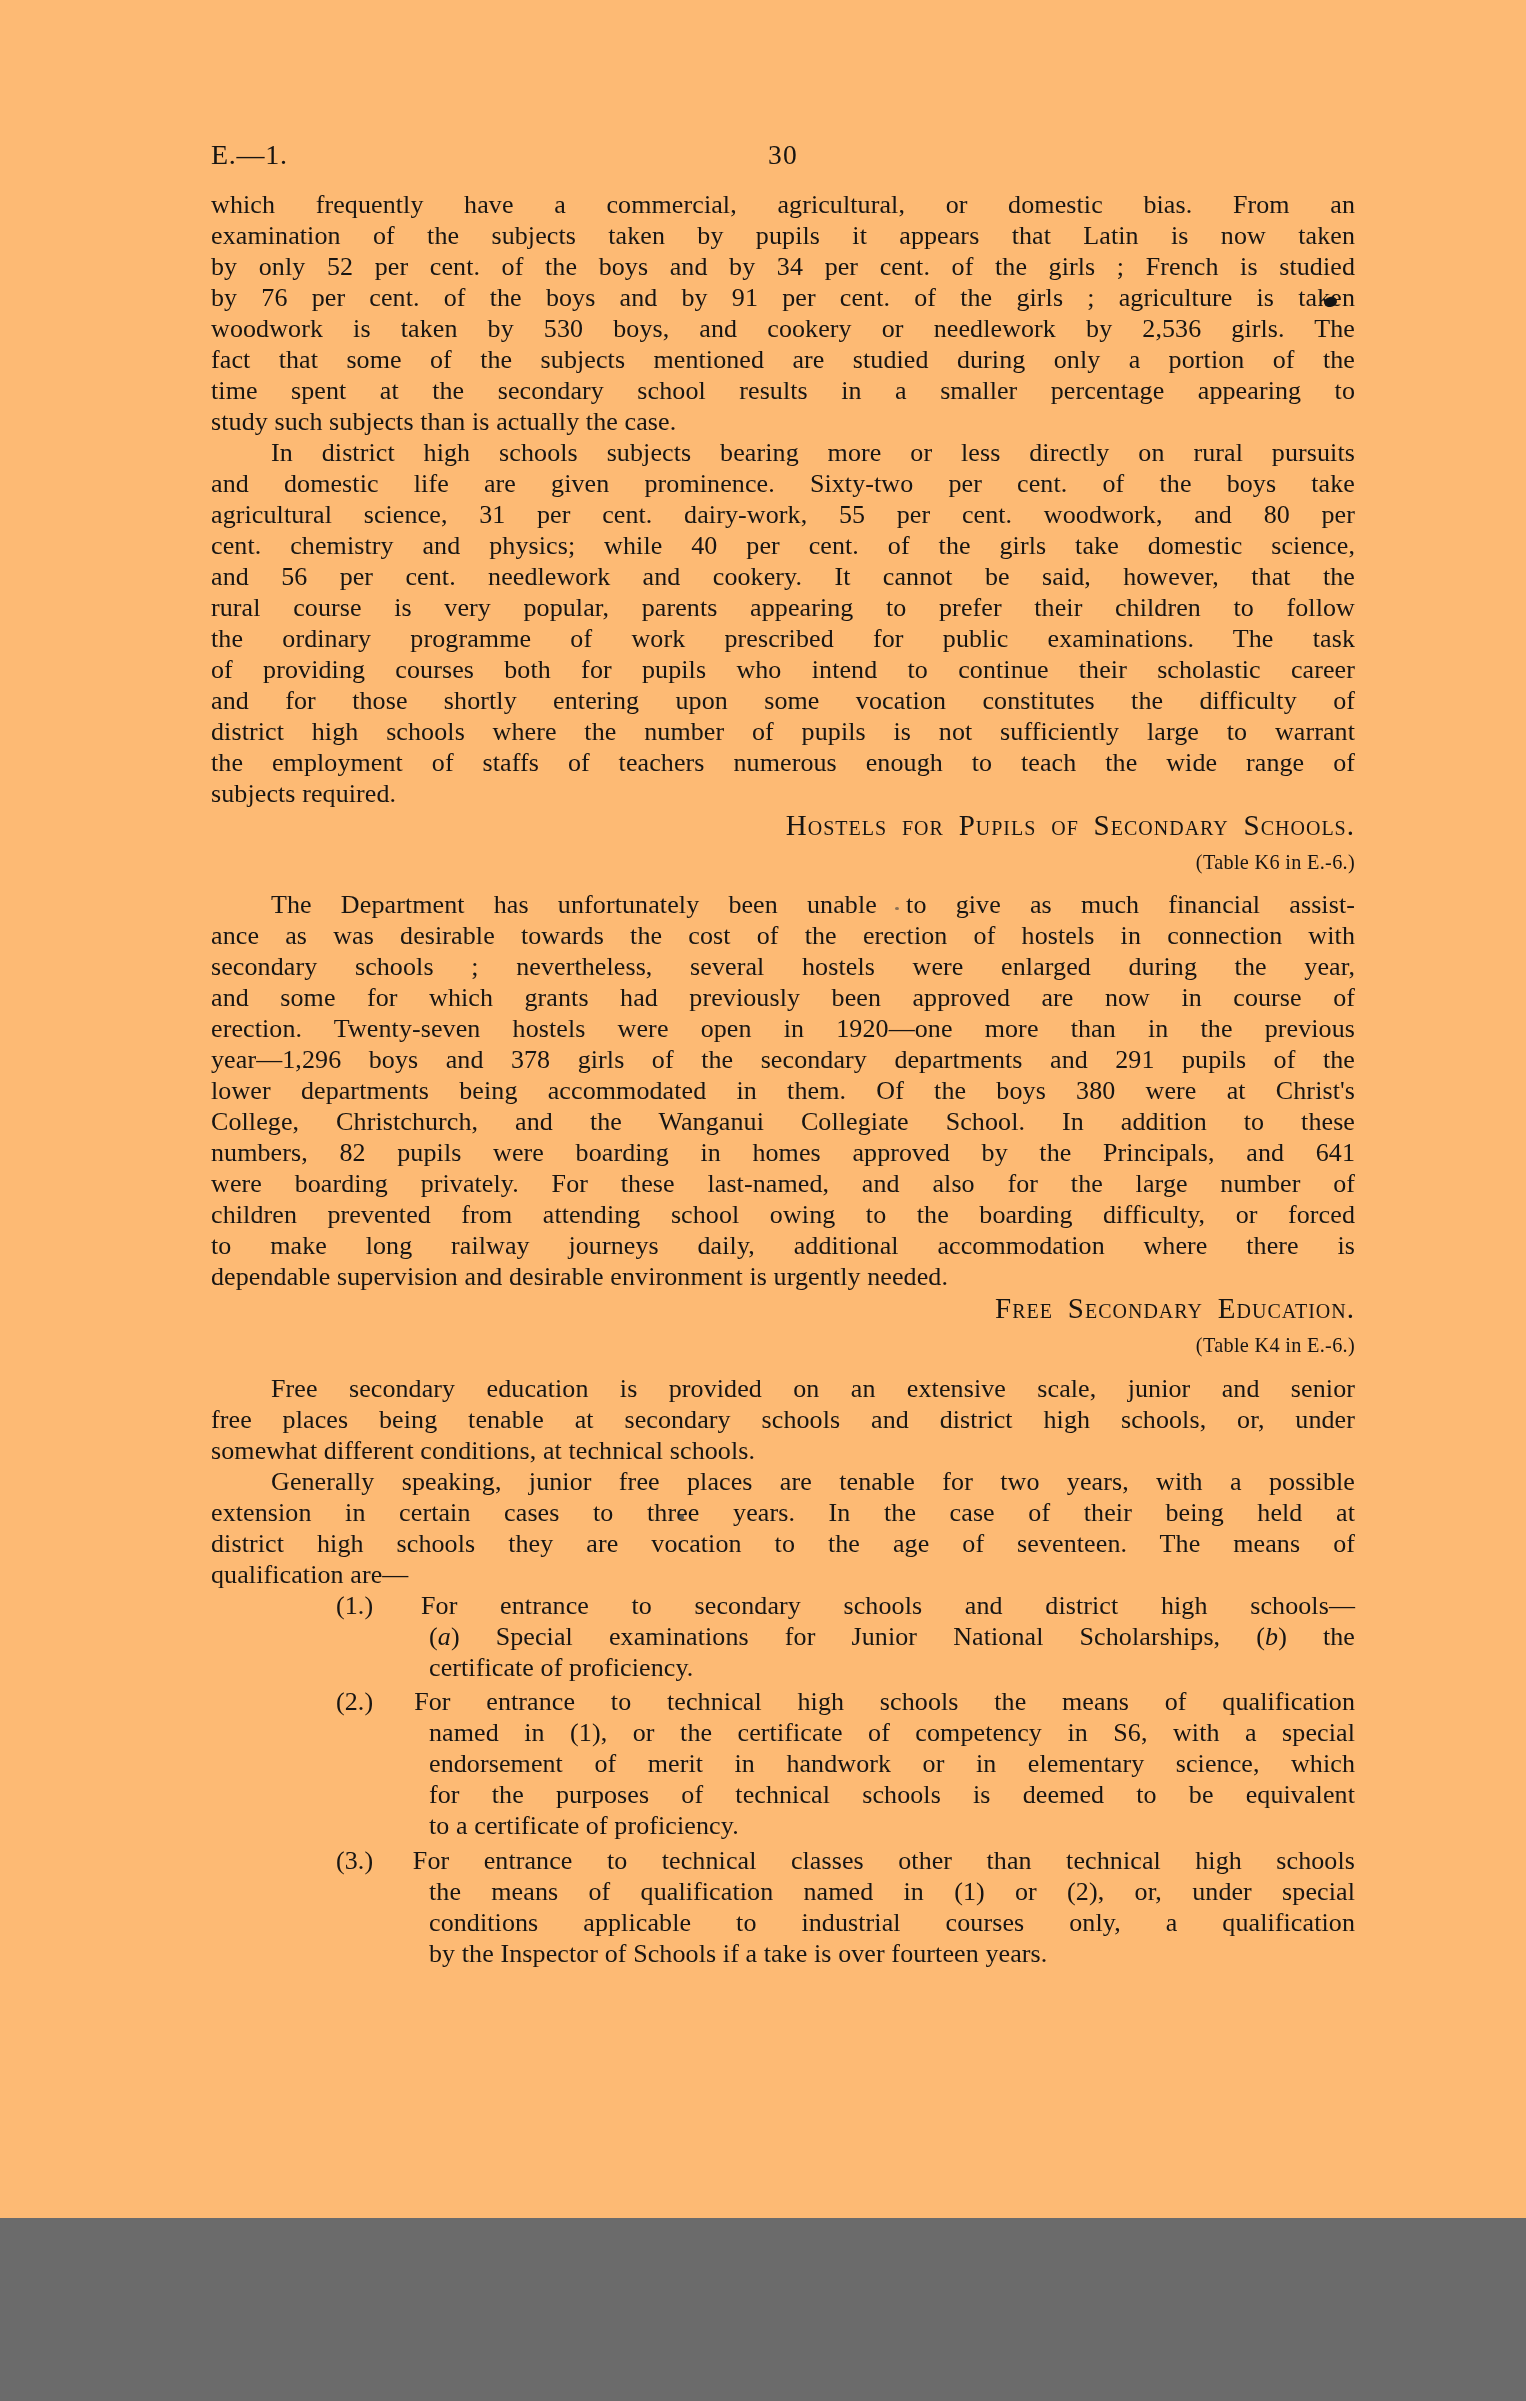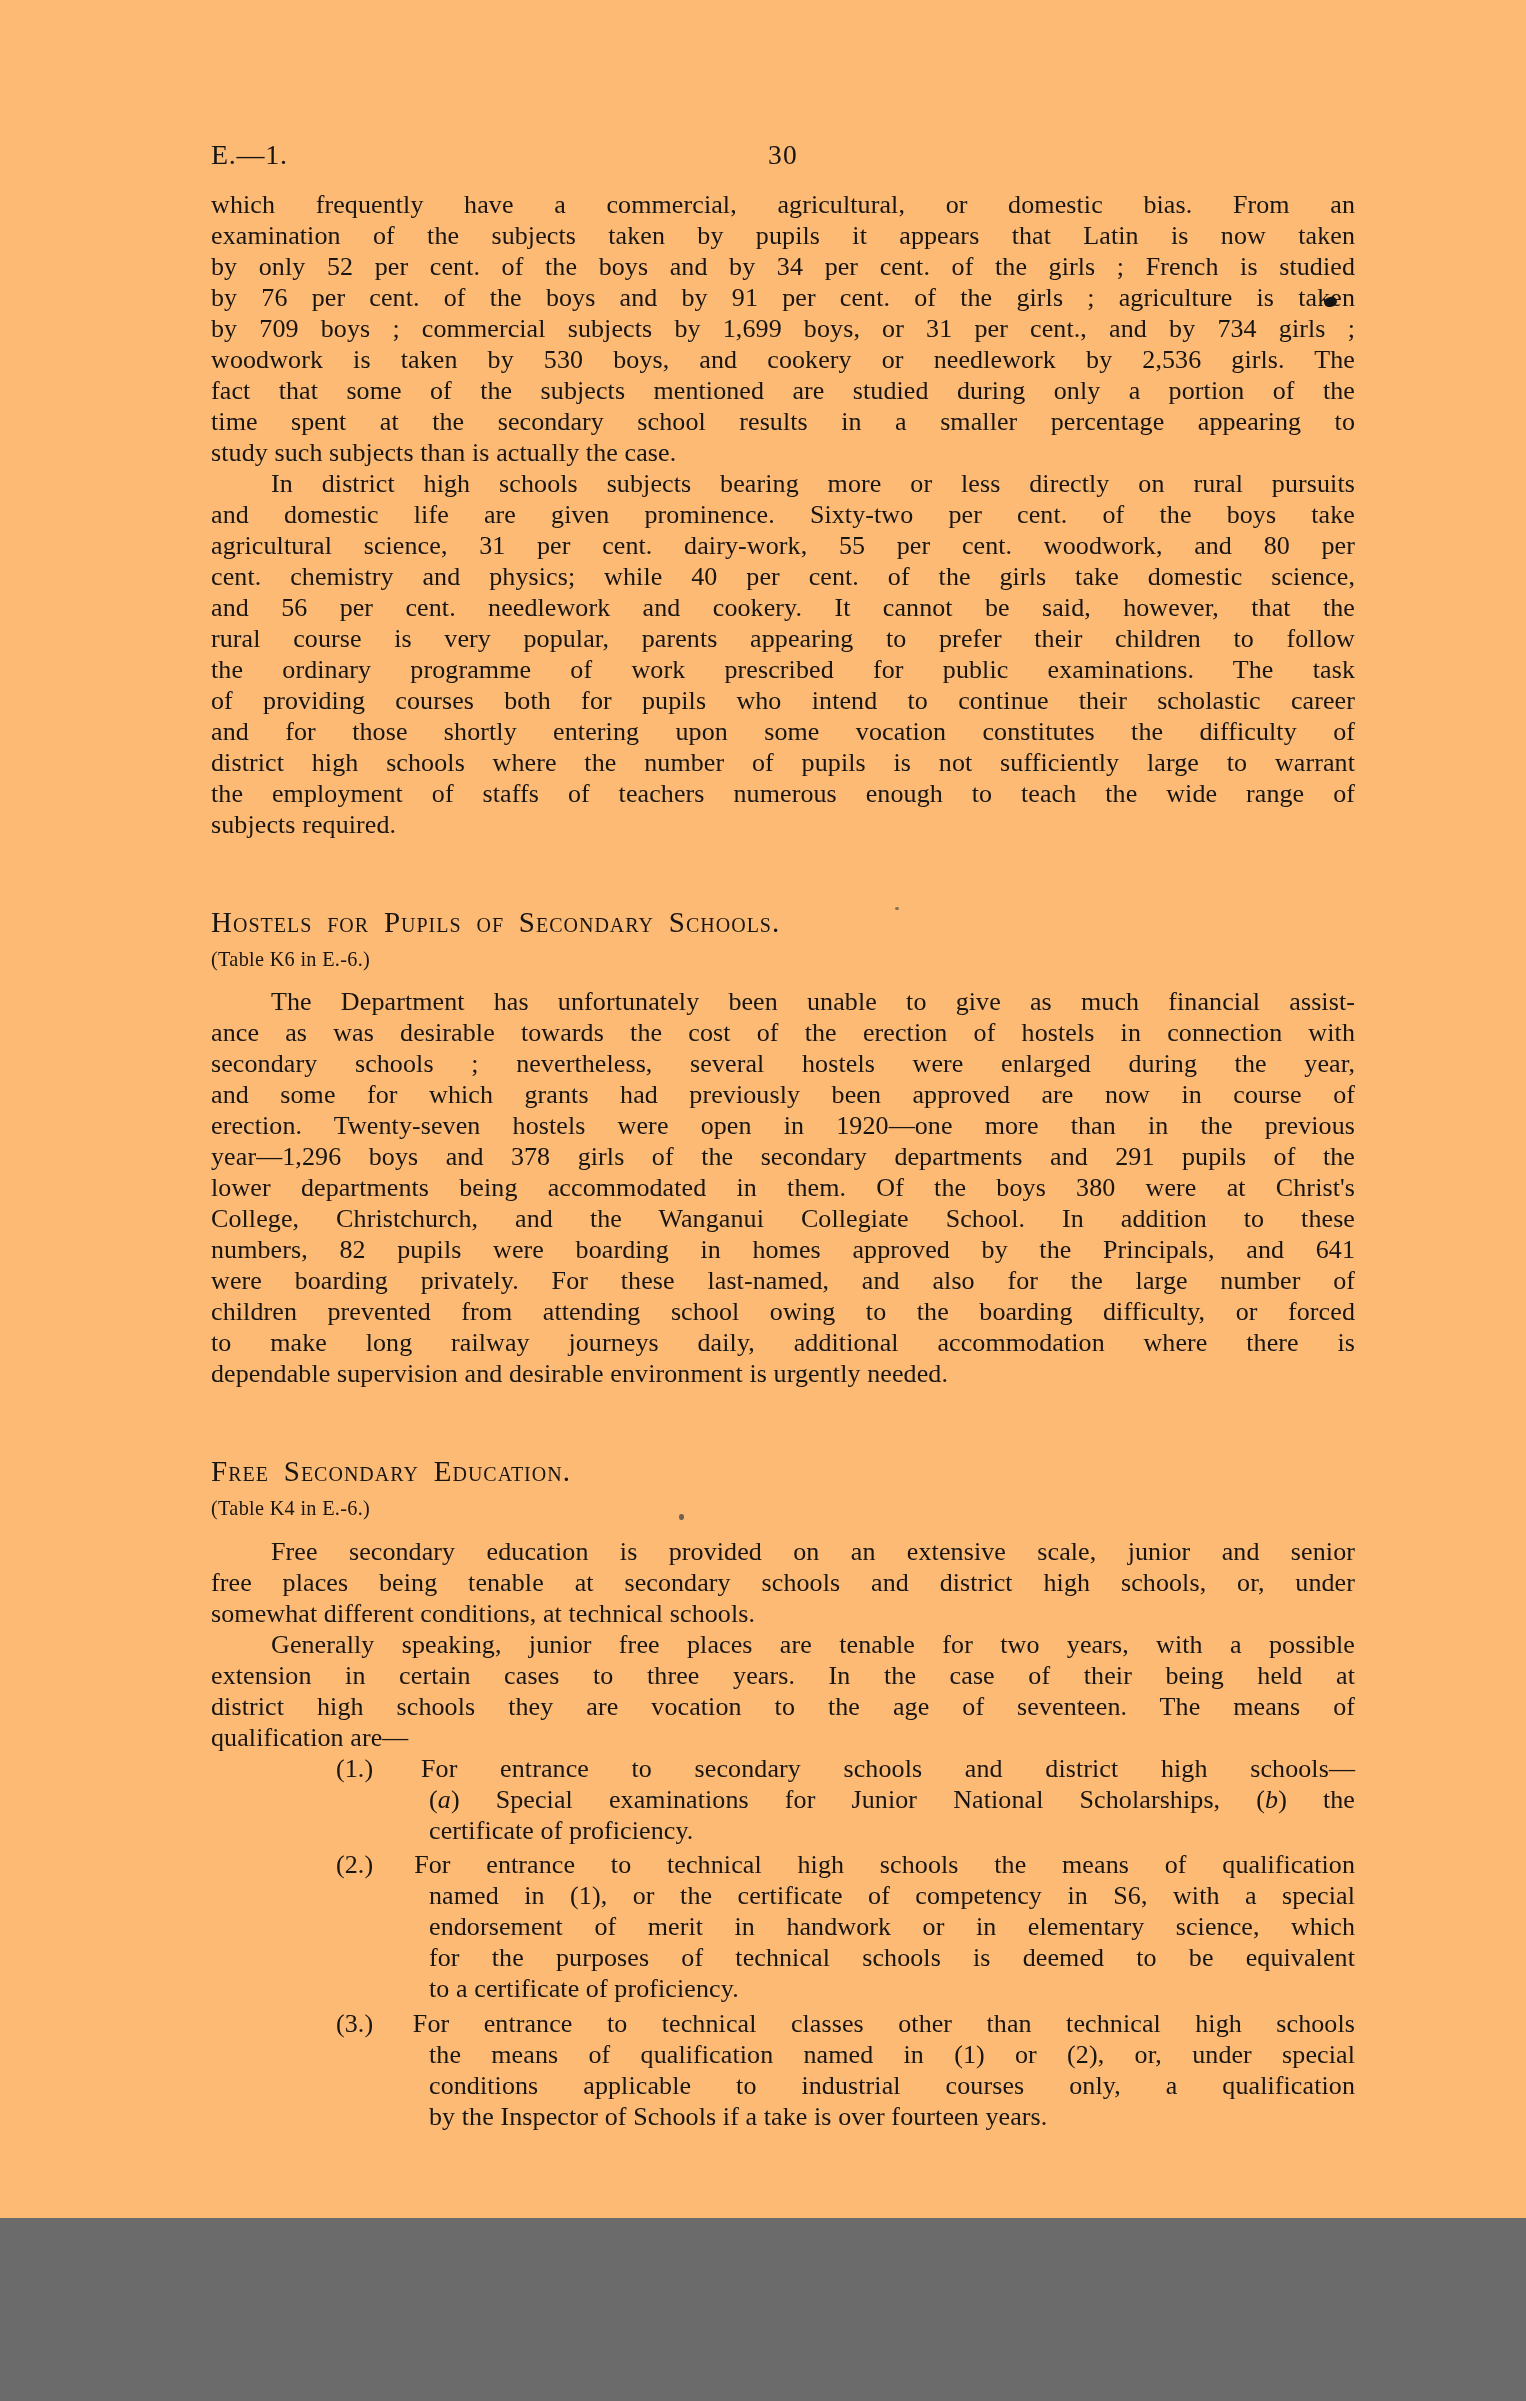--- a/index.html
+++ b/index.html
@@ -29,21 +29,21 @@
   }
   .para{margin:0;}
   .line{
     text-align:justify;
     text-align-last:justify;
     white-space:normal;
   }
   .line.last{text-align-last:left;}
   .para.indent .line.first{text-indent:60px;}
   
-  .section{margin-top:66px;text-align:left;}
+  .section{text-align:right;}
   .sec-title{
     font-variant:small-caps;
     font-size:29px;line-height:33px;
     letter-spacing:1px;word-spacing:6.6px;
   }
   .sec-caption{
     font-size:20.3px;line-height:25px;
     margin-top:7.9px;margin-bottom:14.4px;
     letter-spacing:0.3px;
   }
@@ -68,21 +68,20 @@
 <div class="page">
   <span class="doc-ref">E.—1.</span>
   <span class="page-num">30</span>
 
   <div class="page-body" id="page-body">
       <div class="para">
         <div class="line first">which frequently have a commercial, agricultural, or domestic bias. From an</div>
         <div class="line">examination of the subjects taken by pupils it appears that Latin is now taken</div>
         <div class="line">by only 52 per cent. of the boys and by 34 per cent. of the girls ; French is studied</div>
         <div class="line">by 76 per cent. of the boys and by 91 per cent. of the girls ; agriculture is taken</div>
-        <div class="line">by 709 boys ; commercial subjects by 1,699 boys, or 31 per cent., and by 734 girls ;</div>
         <div class="line">woodwork is taken by 530 boys, and cookery or needlework by 2,536 girls. The</div>
         <div class="line">fact that some of the subjects mentioned are studied during only a portion of the</div>
         <div class="line">time spent at the secondary school results in a smaller percentage appearing to</div>
         <div class="line last">study such subjects than is actually the case.</div>
       </div>
       <div class="para indent">
         <div class="line first">In district high schools subjects bearing more or less directly on rural pursuits</div>
         <div class="line">and domestic life are given prominence. Sixty-two per cent. of the boys take</div>
         <div class="line">agricultural science, 31 per cent. dairy-work, 55 per cent. woodwork, and 80 per</div>
         <div class="line">cent. chemistry and physics; while 40 per cent. of the girls take domestic science,</div>

